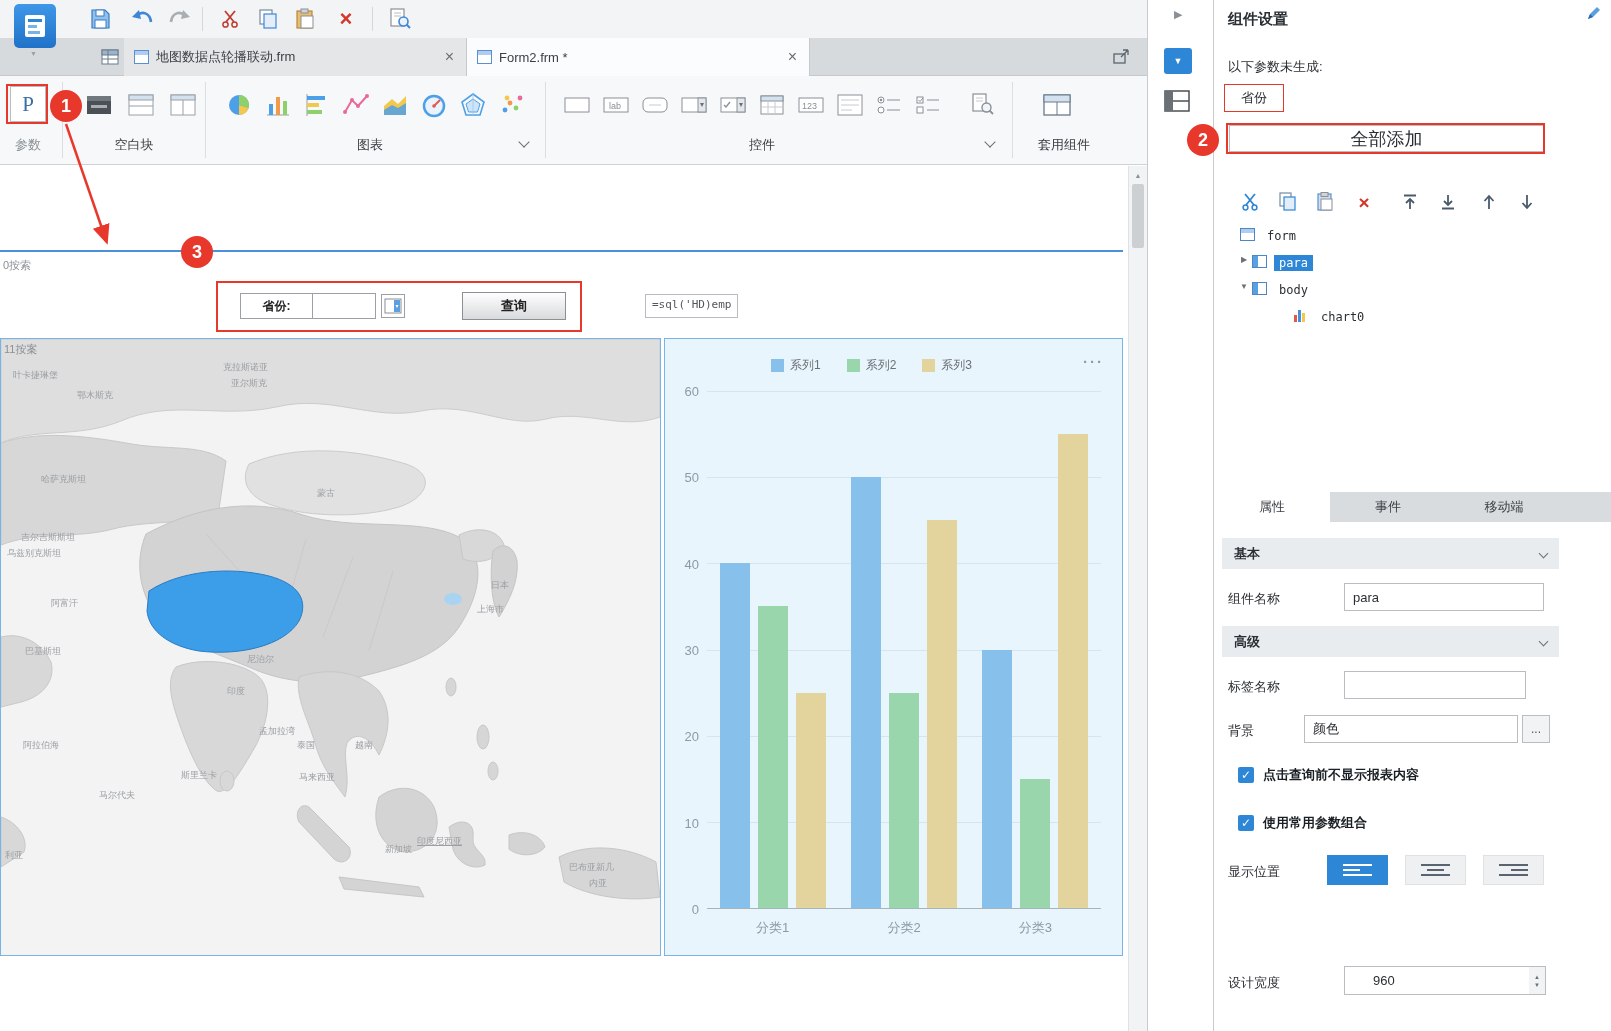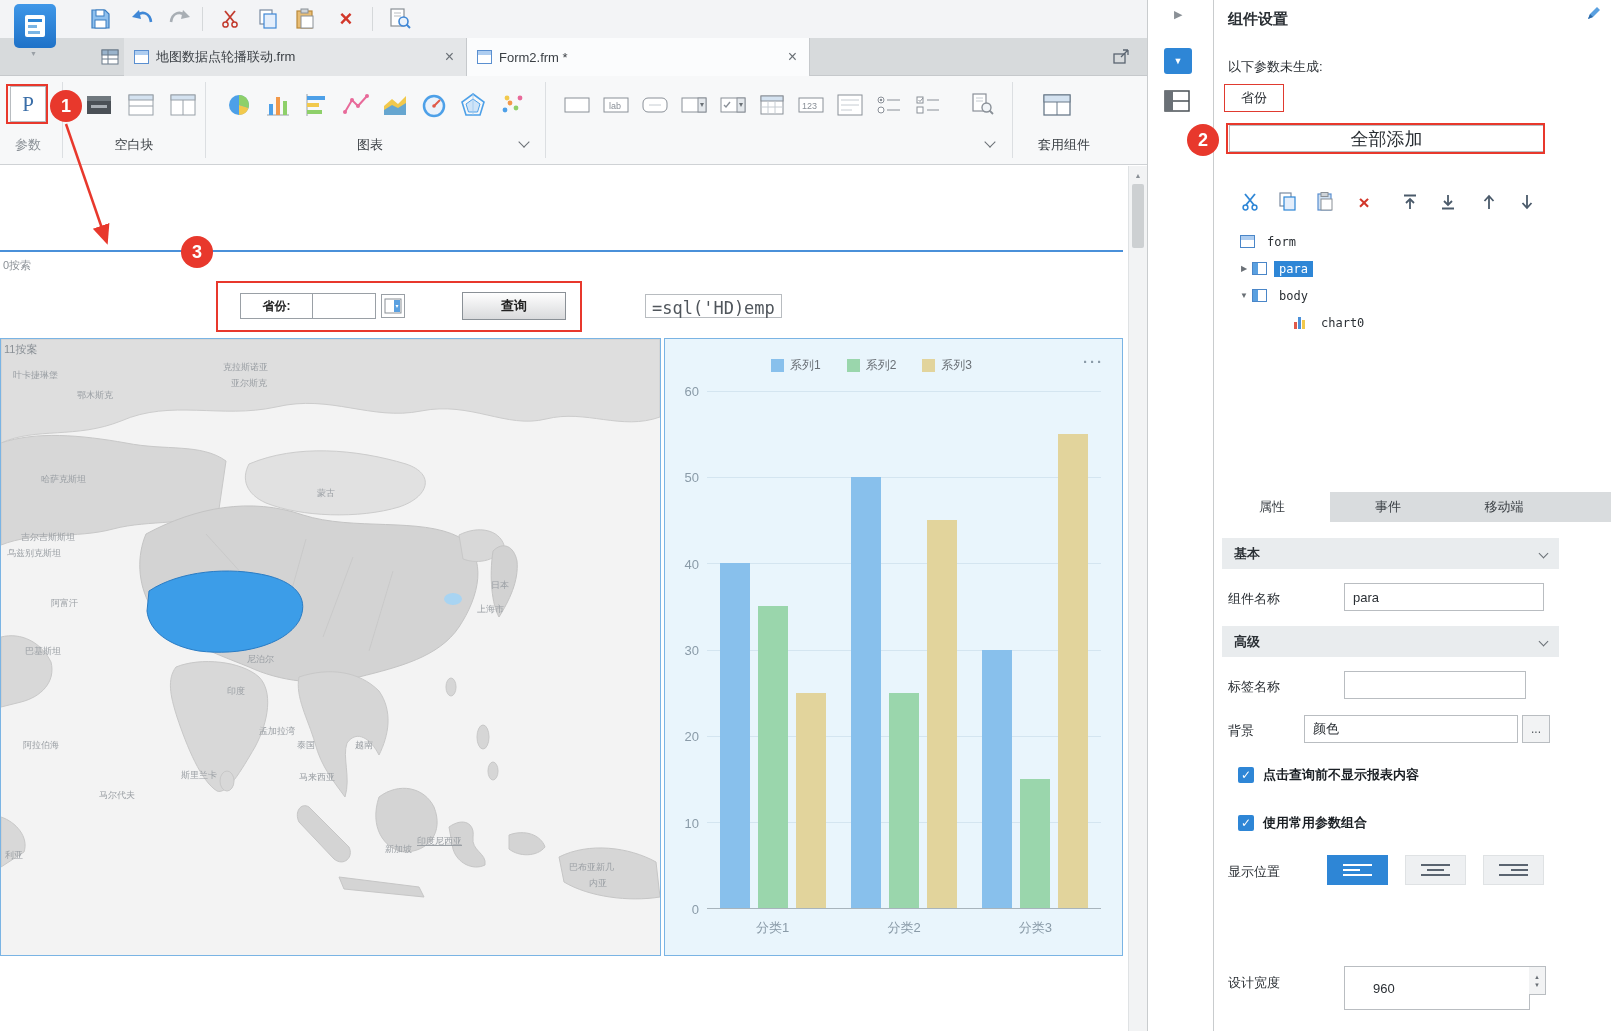--- a/index.html
+++ b/index.html
@@ -37,21 +37,21 @@
 
 #canvas{position:absolute;left:0;top:166px;width:1128px;height:865px;background:#fff}
 #form-topline{position:absolute;left:0;top:84px;width:1123px;height:2px;background:#4a90d9}
 .block-tag{position:absolute;font-size:11px;color:#8a9096;white-space:nowrap}
 #block0-tag{left:3px;top:92px}
 #block1-tag{left:3px;top:3px}
 #prov-cell{position:absolute;left:240px;top:127px;width:73px;height:26px;border:1px solid #9aa0a6;background:#fff;font-size:12px;display:flex;align-items:center;justify-content:center;font-weight:bold;color:#222}
 #prov-input{position:absolute;left:312px;top:127px;width:64px;height:26px;border:1px solid #9aa0a6;background:#fff;font-size:12px;padding:0 4px;font-family:inherit}
 #prov-widget{position:absolute;left:381px;top:128px;width:24px;height:24px;border:1px solid #9aa0a6;background:#fff;display:flex;align-items:center;justify-content:center}
 #query-btn{position:absolute;left:462px;top:126px;width:104px;height:28px;background:linear-gradient(#fefefe,#d9dadc);border:1px solid #8a9096;font-size:13px;font-weight:bold;color:#222;display:flex;align-items:center;justify-content:center}
-#formula-box{position:absolute;left:645px;top:128px;height:24px;padding:3px 6px;border:1px solid #b8bcc0;font-family:"DejaVu Sans Mono","Liberation Mono",monospace;font-size:17px;color:#50565c;background:#fff;white-space:nowrap}
+#formula-box{position:absolute;left:645px;top:128px;height:24px;padding:3px 6px;border:1px solid #b8bcc0;font-family:"DejaVu Sans Mono","Liberation Mono",monospace;font-size:11px;color:#50565c;background:#fff;white-space:nowrap}
 
 #map-block{position:absolute;left:0;top:172px;width:661px;height:618px;border:1px solid #7ab4e4;background:#f3f3f3;overflow:hidden}
 #map-labels-layer{position:absolute;left:0;top:0;width:100%;height:100%}
 .mlabel{position:absolute;font-size:9px;color:#9a9fa4;white-space:nowrap}
 #map-legend{position:absolute;left:588px;top:224px;width:58px;height:172px;background:#fff;border:1px solid #c6c9cc}
 #legend-bar{position:absolute;left:10px;top:16px;width:9px;height:140px;background:linear-gradient(#1f86e0,#cfe6f6)}
 #legend-max{position:absolute;left:24px;top:8px;font-size:11px;color:#50565c}
 #legend-min{position:absolute;left:24px;top:148px;font-size:11px;color:#50565c}
 
 #chart-block{position:absolute;left:664px;top:172px;width:459px;height:618px;border:1px solid #7ab4e4;background:#e9f5fc}
@@ -81,21 +81,21 @@
 
 
 #sidebar{position:absolute;left:1214px;top:0;width:397px;height:1031px;background:#fff}
 #sb-title{position:absolute;left:14px;top:10px;font-size:15px;font-weight:bold;color:#2a2f34}
 #sb-pencil{position:absolute;right:8px;top:4px}
 #sb-hint{position:absolute;left:14px;top:58px;font-size:13px;color:#2a2f34}
 #sb-chip{position:absolute;left:10px;top:84px;padding:4px 16px;border:1px solid #e03a2f;background:#fff;font-size:13px;color:#2a2f34}
 #sb-addall{position:absolute;left:15px;top:125px;width:315px;height:27px;background:#fff;border:1px solid #b9bdc1;font-size:18px;color:#2a2f34;display:flex;align-items:center;justify-content:center}
 .sb-tool{position:absolute;top:190px;width:24px;height:24px;display:flex;align-items:center;justify-content:center}
 #sb-tree{position:absolute;left:0;top:228px;width:100%}
-.trow{height:27px;display:flex;align-items:center;font-size:13px;color:#2a2f34}
+.trow{height:27px;display:flex;align-items:flex-start;font-size:13px;color:#2a2f34}
 .trow .exp{width:16px;font-size:8px;color:#6a7076;text-align:center;flex:none}
 .ti{width:15px;height:13px;margin-right:7px;flex:none;display:inline-flex}
 .ti-form{border:1px solid #4a86c8;background:linear-gradient(#aecdf0 0 4px,#fff 4px)}
 .ti-panel{border:1px solid #4a86c8;background:linear-gradient(90deg,#5aa0e0 0 5px,#fff 5px)}
 .ti-chart{align-items:flex-end;gap:1px}
 .ti-chart i{display:block;width:3px}
 .tlabel{padding:1px 5px;font-family:"DejaVu Sans Mono","Liberation Mono",monospace;font-size:12px}
 .tlabel.sel{background:#2e86d6;color:#fff}
 #sb-tabs{position:absolute;left:0;top:492px;width:397px;height:30px;display:flex;background:#d9dcde}
 .sbtab{width:116px;height:30px;display:flex;align-items:center;justify-content:center;font-size:13px;color:#3a3f44}
@@ -401,20 +401,21 @@
       </span>
     <span class="ricon" style="left:966px">
         <svg width="26" height="26">
           <rect x="3" y="2" width="13" height="17" fill="#fff" stroke="#8a9098" stroke-width="1.2"></rect>
           <line x1="6" y1="6" x2="13" y2="6" stroke="#c6ccd2"></line>
           <line x1="6" y1="9" x2="13" y2="9" stroke="#c6ccd2"></line>
           <circle cx="16.5" cy="15.5" r="4.5" fill="#f2f5f8" stroke="#8a9098" stroke-width="1.4"></circle>
           <line x1="19.5" y1="18.5" x2="23" y2="22" stroke="#8a9098" stroke-width="1.8"></line>
         </svg>
       </span>
+    <div class="rlabel" style="left:552px;width:420px">控件</div>
     <span class="chev rchev" style="left:986px"></span>
     <span class="rsep" style="left:1012px"></span>
 
     <span class="ricon" style="left:1040px">
         <svg width="30" height="26">
           <rect x="2" y="3" width="26" height="20" fill="#fff" stroke="#6a7a8a" stroke-width="1.3"></rect>
           <rect x="2" y="3" width="26" height="7" fill="#d4e2f0" stroke="#6a7a8a"></rect>
           <line x1="15" y1="10" x2="15" y2="23" stroke="#6a7a8a"></line>
         </svg>
       </span>
@@ -695,21 +696,21 @@
       <i class="short"></i>
       <i class="long"></i>
     </div>
   <div class="alignbtn al-right" style="left:269px">
       <i class="long"></i>
       <i class="short"></i>
       <i class="long"></i>
     </div>
 
   <span class="prow-label" style="top:974px">设计宽度</span>
-  <input class="pinput" style="left: 130px; top: 966px; width: 186px; height: 44px; padding-left: 28px;" value="960">
+  <input class="pinput" style="left: 130px; top: 966px; width: 186px; height: 29px; padding-left: 28px;" value="960">
   <div id="spin">
       <span>▲</span>
       <span>▼</span>
     </div>
 <div class="chkrow" style="top: 766px;">
       <span class="chkbox">✓</span>
       <span class="chklabel">点击查询前不显示报表内容</span>
     </div>
     <div class="chkrow" style="top: 814px;">
       <span class="chkbox">✓</span>

